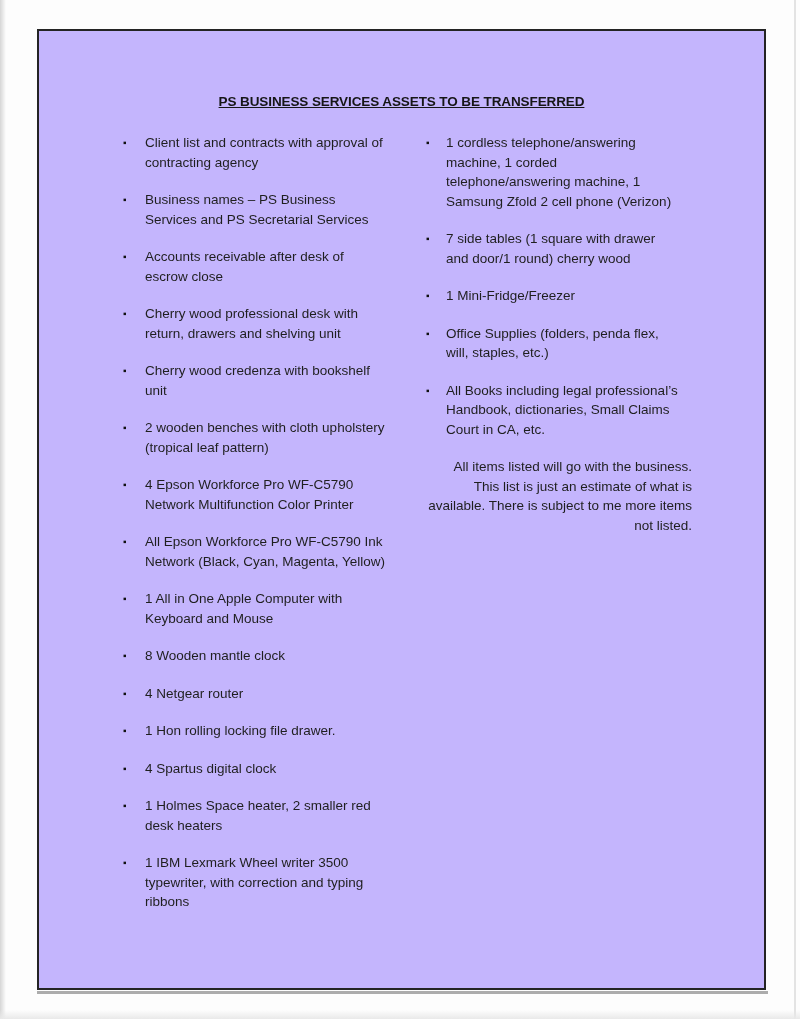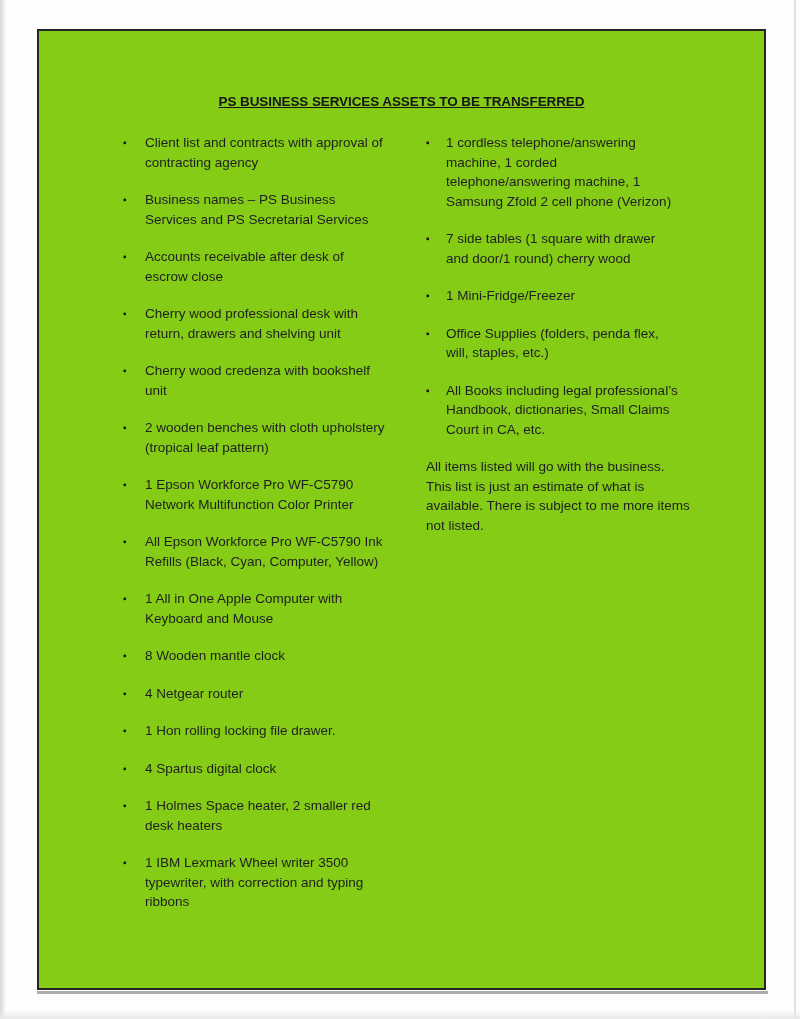--- a/index.html
+++ b/index.html
@@ -11,21 +11,21 @@
   
   .scan-left  { position:absolute; left:0; top:0; width:6px; height:100%;
                 background:linear-gradient(90deg,#d6d6d6,rgba(250,250,250,0)); }
   .scan-right { position:absolute; right:4px; top:0; width:2px; height:100%; background:#e3e3e3; }
   .scan-bottom{ position:absolute; left:0; bottom:0; width:100%; height:9px;
                 background:linear-gradient(0deg,#e9e9e9,rgba(253,253,253,0)); }
 
   
   .page {
     position:absolute; left:37px; top:29px; width:725px; height:957px;
-    background:#84cc16; border:2px solid #242424;
+    background:#c4b5fd; border:2px solid #242424;
   }
   .page::after { 
     content:""; position:absolute; left:-2px; right:-4px; bottom:-6px; height:3px;
     background:#6a6a6a; opacity:.55;
   }
 
   .title {
     position:absolute; top:62px; left:0; width:100%; margin:0;
     text-align:center; font-size:13.5px; line-height:17px; font-weight:bold;
     text-decoration:underline; letter-spacing:-0.1px; color:#161616;
@@ -35,21 +35,21 @@
   .list-left  { position:absolute; left:84px;  top:102px; width:264px; }
   .right-block{ position:absolute; left:387px; top:102px; width:278px; }
   .list-right { margin-left:26px; width:252px; }
 
   li.item { display:flex; margin:0 0 18px 0; font-size:13.5px; line-height:19.5px; }
   .bullet { font-size:10px; line-height:19.5px; color:#111; }
   .list-left  .bullet { flex:0 0 22px; }
   .list-right .bullet { flex:0 0 20px; }
   .item-text { flex:1; }
 
-  .closing { margin:18px 0 0 0; width:266px; font-size:13.5px; line-height:19.5px; }
+  .closing { margin:18px 0 0 0; width:266px; font-size:13.5px; line-height:19.5px;text-align:right; }
 </style>
 </head>
 <body>
 
 <div class="scan-left"></div>
 <div class="scan-right"></div>
 <div class="scan-bottom"></div>
 
 <div class="page">
 
@@ -75,25 +75,25 @@
     <li class="item">
         <span class="bullet">▪</span>
         <span class="item-text">Cherry wood credenza with bookshelf unit</span>
       </li>
     <li class="item">
         <span class="bullet">▪</span>
         <span class="item-text">2 wooden benches with cloth upholstery (tropical leaf pattern)</span>
       </li>
     <li class="item">
         <span class="bullet">▪</span>
-        <span class="item-text">1 Epson Workforce Pro WF-C5790 Network Multifunction Color Printer</span>
+        <span class="item-text">4 Epson Workforce Pro WF-C5790 Network Multifunction Color Printer</span>
       </li>
     <li class="item">
         <span class="bullet">▪</span>
-        <span class="item-text">All Epson Workforce Pro WF-C5790 Ink Refills (Black, Cyan, Computer, Yellow)</span>
+        <span class="item-text">All Epson Workforce Pro WF-C5790 Ink Network (Black, Cyan, Magenta, Yellow)</span>
       </li>
     <li class="item">
         <span class="bullet">▪</span>
         <span class="item-text">1 All in One Apple Computer with Keyboard and Mouse</span>
       </li>
     <li class="item">
         <span class="bullet">▪</span>
         <span class="item-text">8 Wooden mantle clock</span>
       </li>
     <li class="item">

